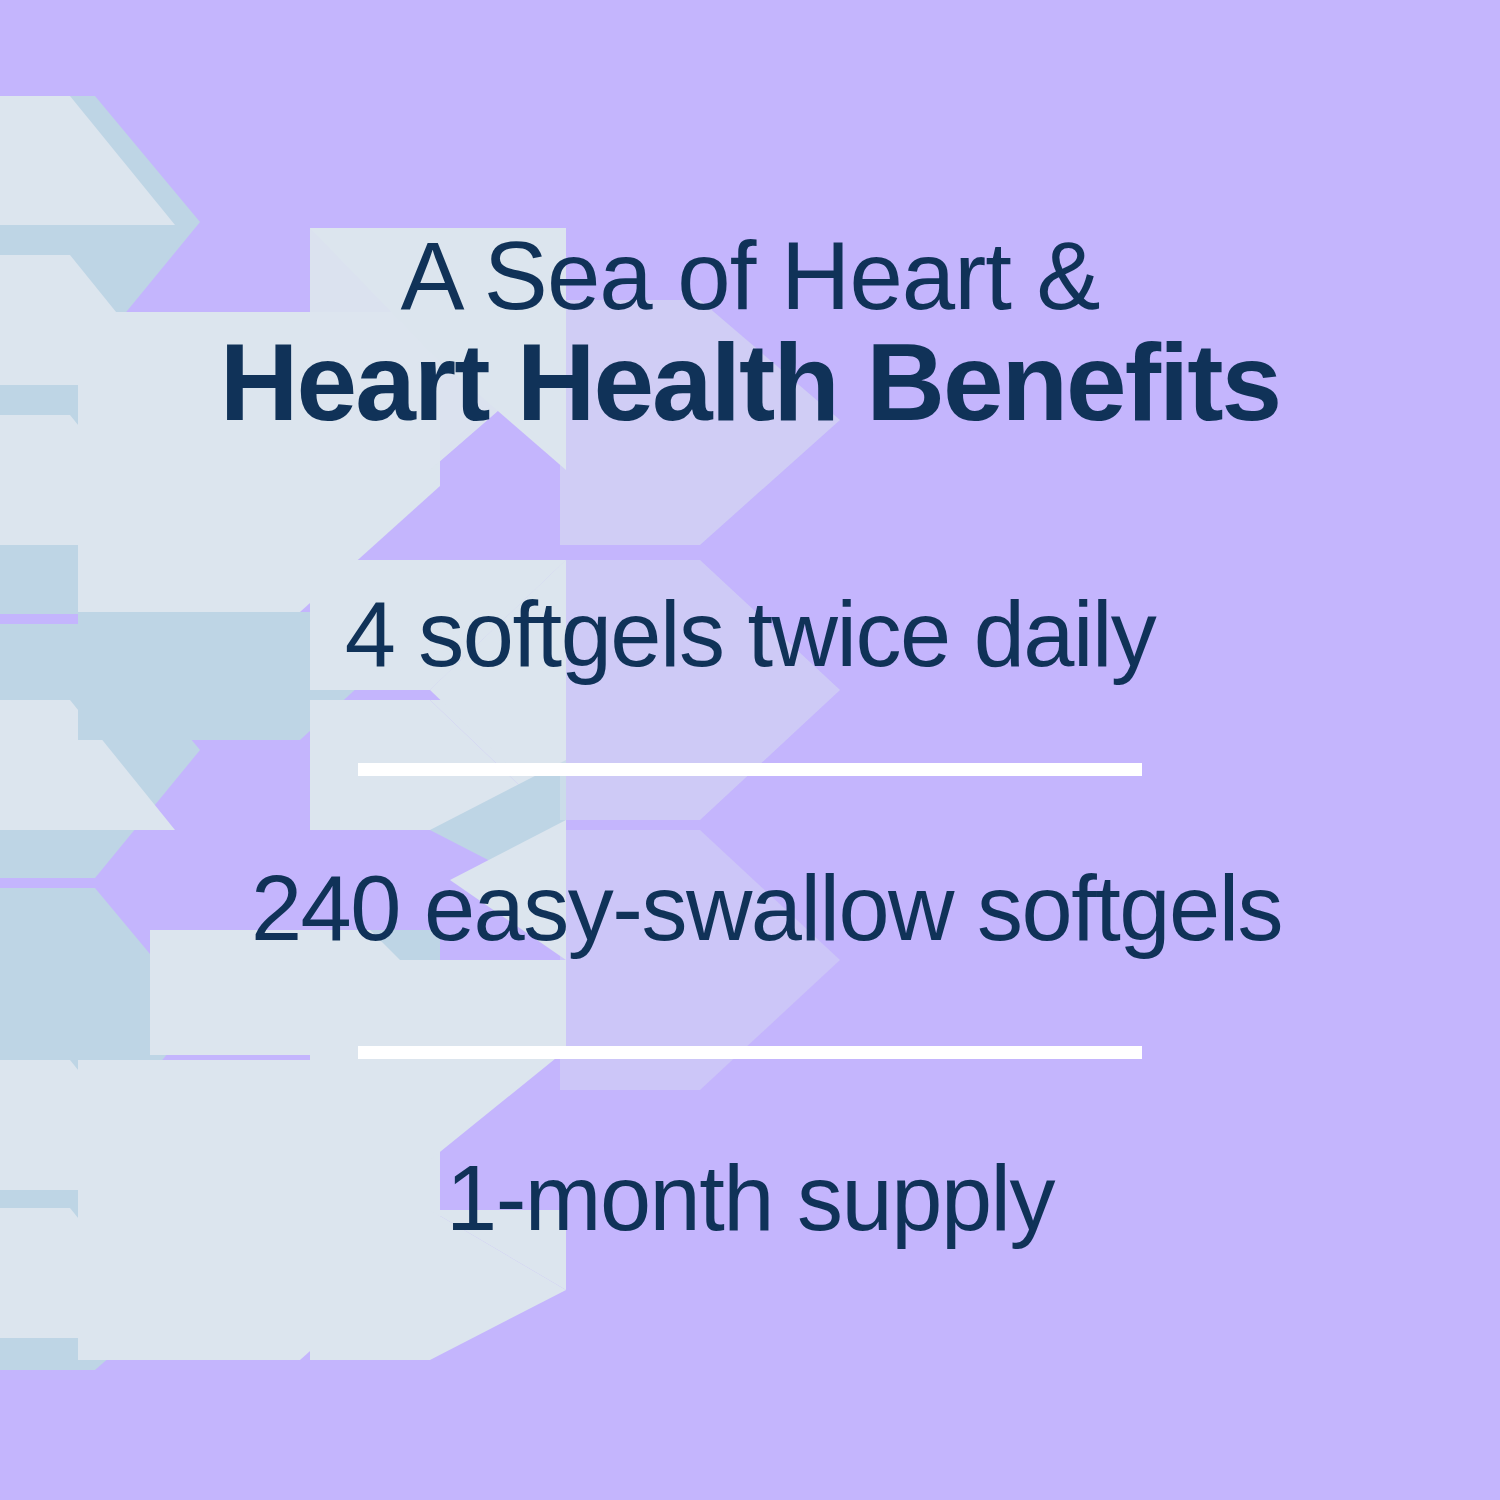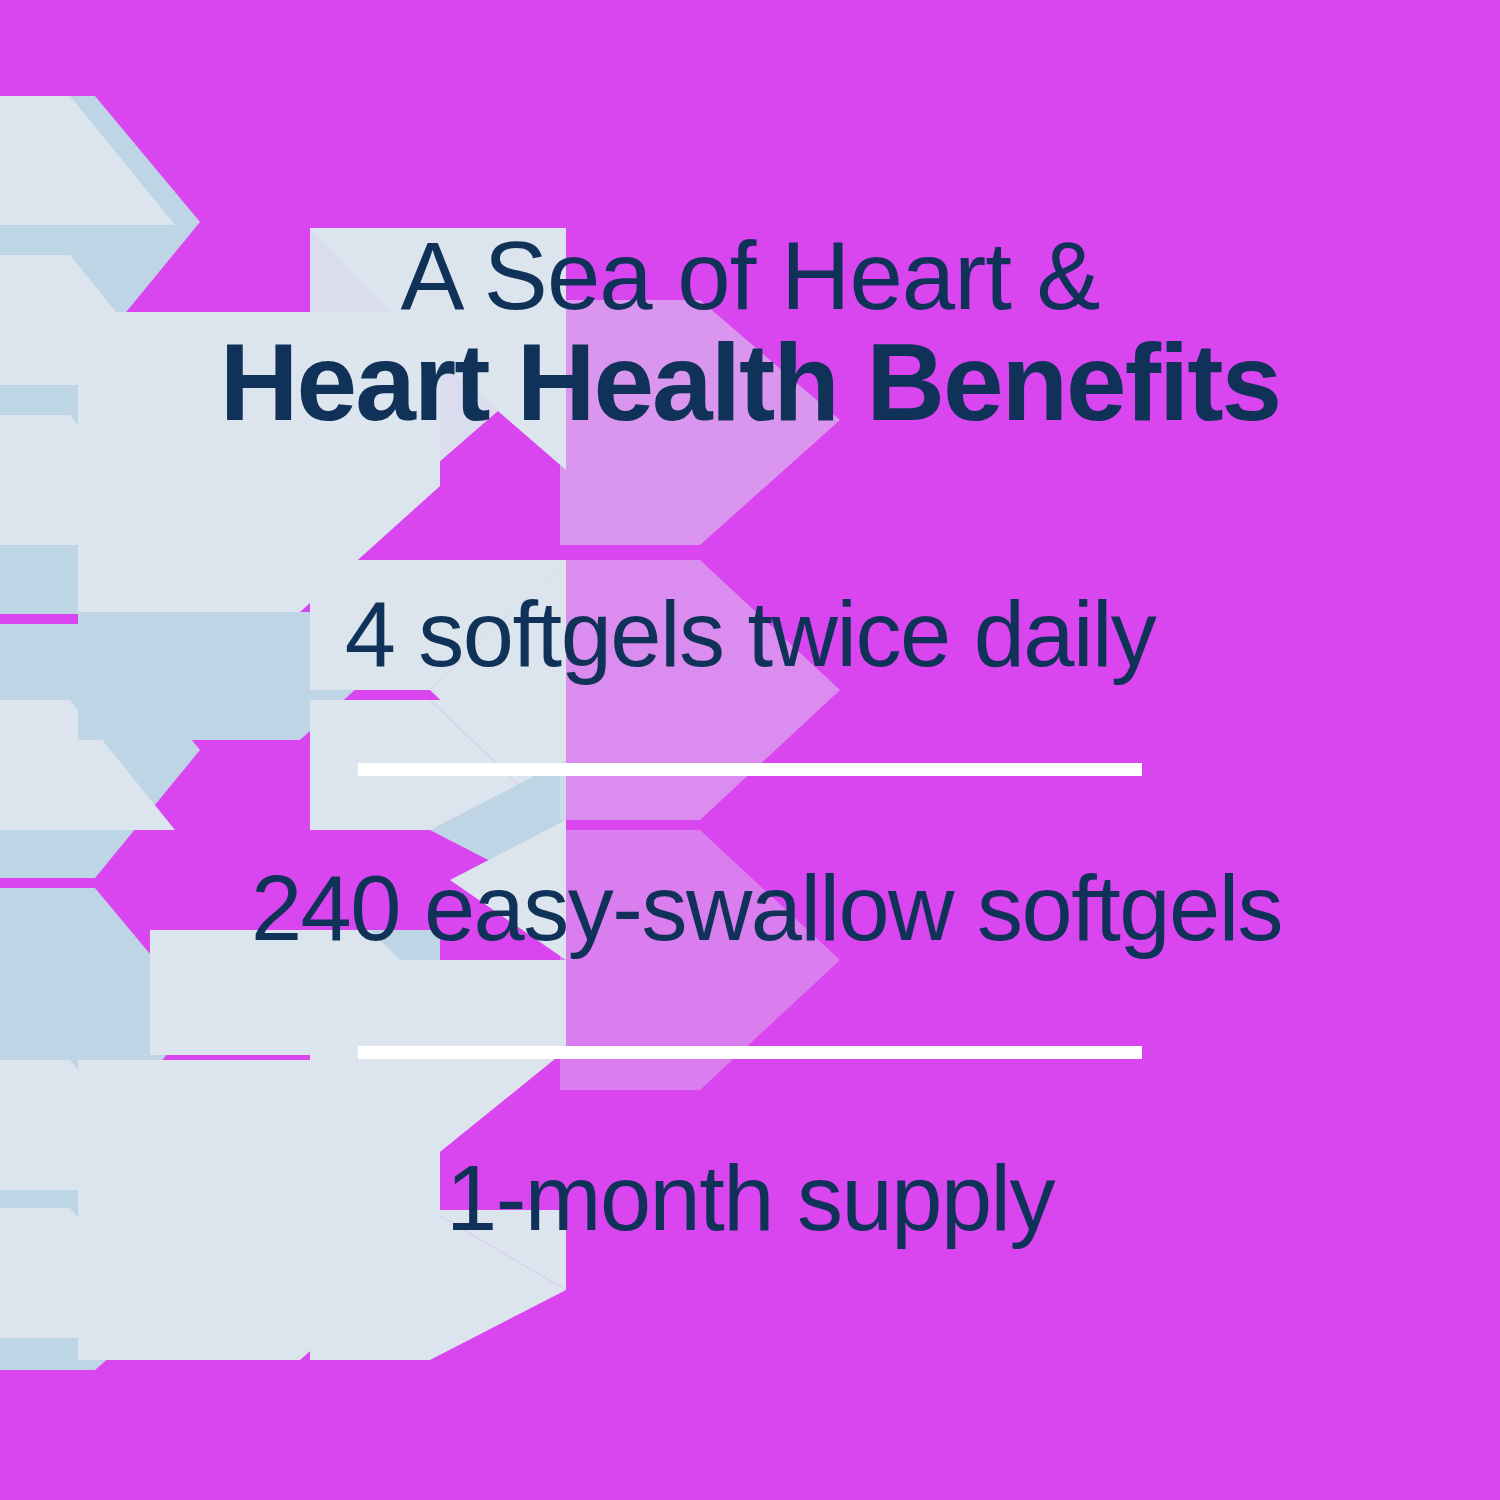--- a/index.html
+++ b/index.html
@@ -4,21 +4,21 @@
 <style>
   html, body {
     margin: 0;
     padding: 0;
     background: #ffffff;
   }
   #stage {
     position: relative;
     width: 1500px;
     height: 1500px;
-    background: #d946ef;
+    background: #c4b5fd;
     overflow: hidden;
     font-family: "Liberation Sans", sans-serif;
   }
 
   
   #pattern-layer {
     position: absolute;
     inset: 0;
     pointer-events: none;
   }

